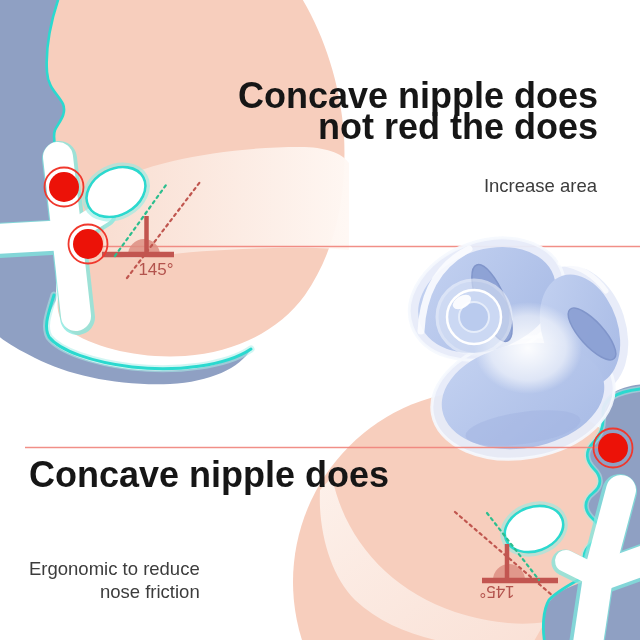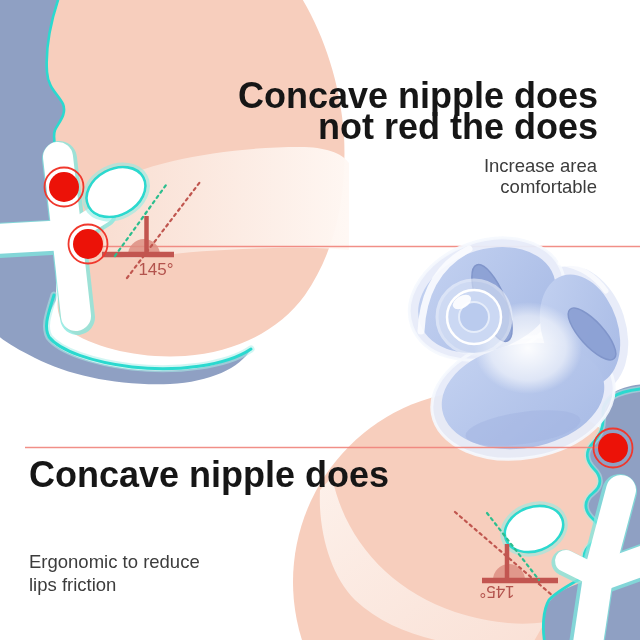--- a/index.html
+++ b/index.html
@@ -1,24 +1,24 @@
 <!DOCTYPE html>
 <html><head>
 <meta charset="utf-8">
 <style>
   html,body{margin:0;padding:0;background:#ffffff;}
   #stage{position:relative;width:640px;height:640px;background:#ffffff;overflow:hidden;
          font-family:"Liberation Sans",sans-serif;}
   #art{position:absolute;left:0;top:0;}
   .callout-heading{position:absolute;font-weight:700;font-size:36px;line-height:31px;color:#161616;}
-  .callout-sub{position:absolute;font-weight:400;font-size:18.5px;line-height:20.5px;color:#3c3c3c;}
+  .callout-sub{position:absolute;font-weight:400;font-size:18.5px;line-height:20.5px;color:#3c3c3c;margin-top:20px;}
   #top-heading{right:42px;top:80px;text-align:right;}
   #top-sub{right:43px;top:156px;text-align:right;}
   #bottom-heading{left:29px;top:459px;text-align:left;}
-  #bottom-sub{left:29px;top:550px;text-align:left;line-height:23px;}
+  #bottom-sub{left:29px;top:537px;text-align:right;line-height:23px;}
   .angle-text{font-family:"Liberation Sans",sans-serif;font-size:17px;font-weight:400;}
 </style>
 </head>
 <body>
 
 <div id="stage">
 
 <svg id="art" width="640" height="640" viewBox="0 0 640 640">
   <defs>
     <linearGradient id="bandGradTop" x1="0" y1="0" x2="1" y2="0">
@@ -201,24 +201,23 @@
     <circle cx="613" cy="448" r="19.5" fill="none" stroke="#F0382D" stroke-width="1.8"></circle>
   </g>
 </svg>
 
   <div id="top-heading" class="callout-heading">
     <div>Concave nipple does</div>
     <div>not red the does</div>
   </div>
   <div id="top-sub" class="callout-sub">
     <div>Increase area</div>
-    <div>comfortable</div>
   </div>
 
   <div id="bottom-heading" class="callout-heading">
     <div>Concave nipple does</div>
   </div>
   <div id="bottom-sub" class="callout-sub">
     <div>Ergonomic to reduce</div>
-    <div>lips friction</div>
+    <div>nose friction</div>
   </div>
 
 </div>
 
 </body></html>

